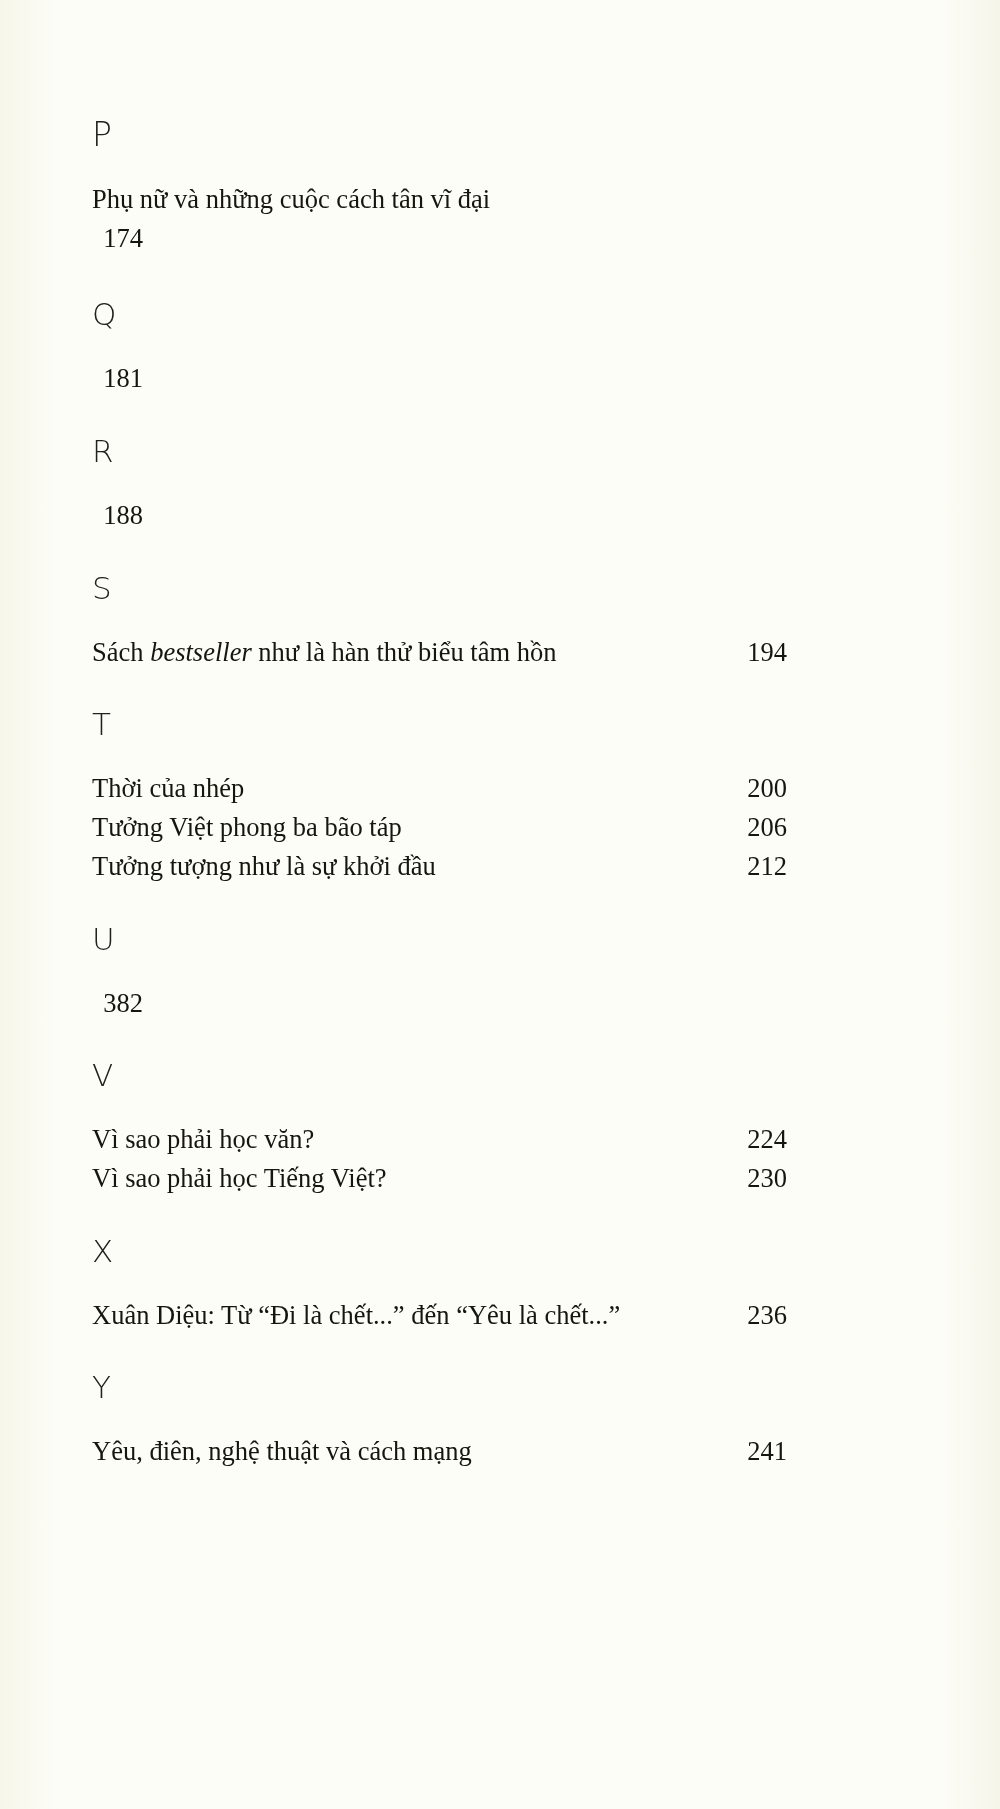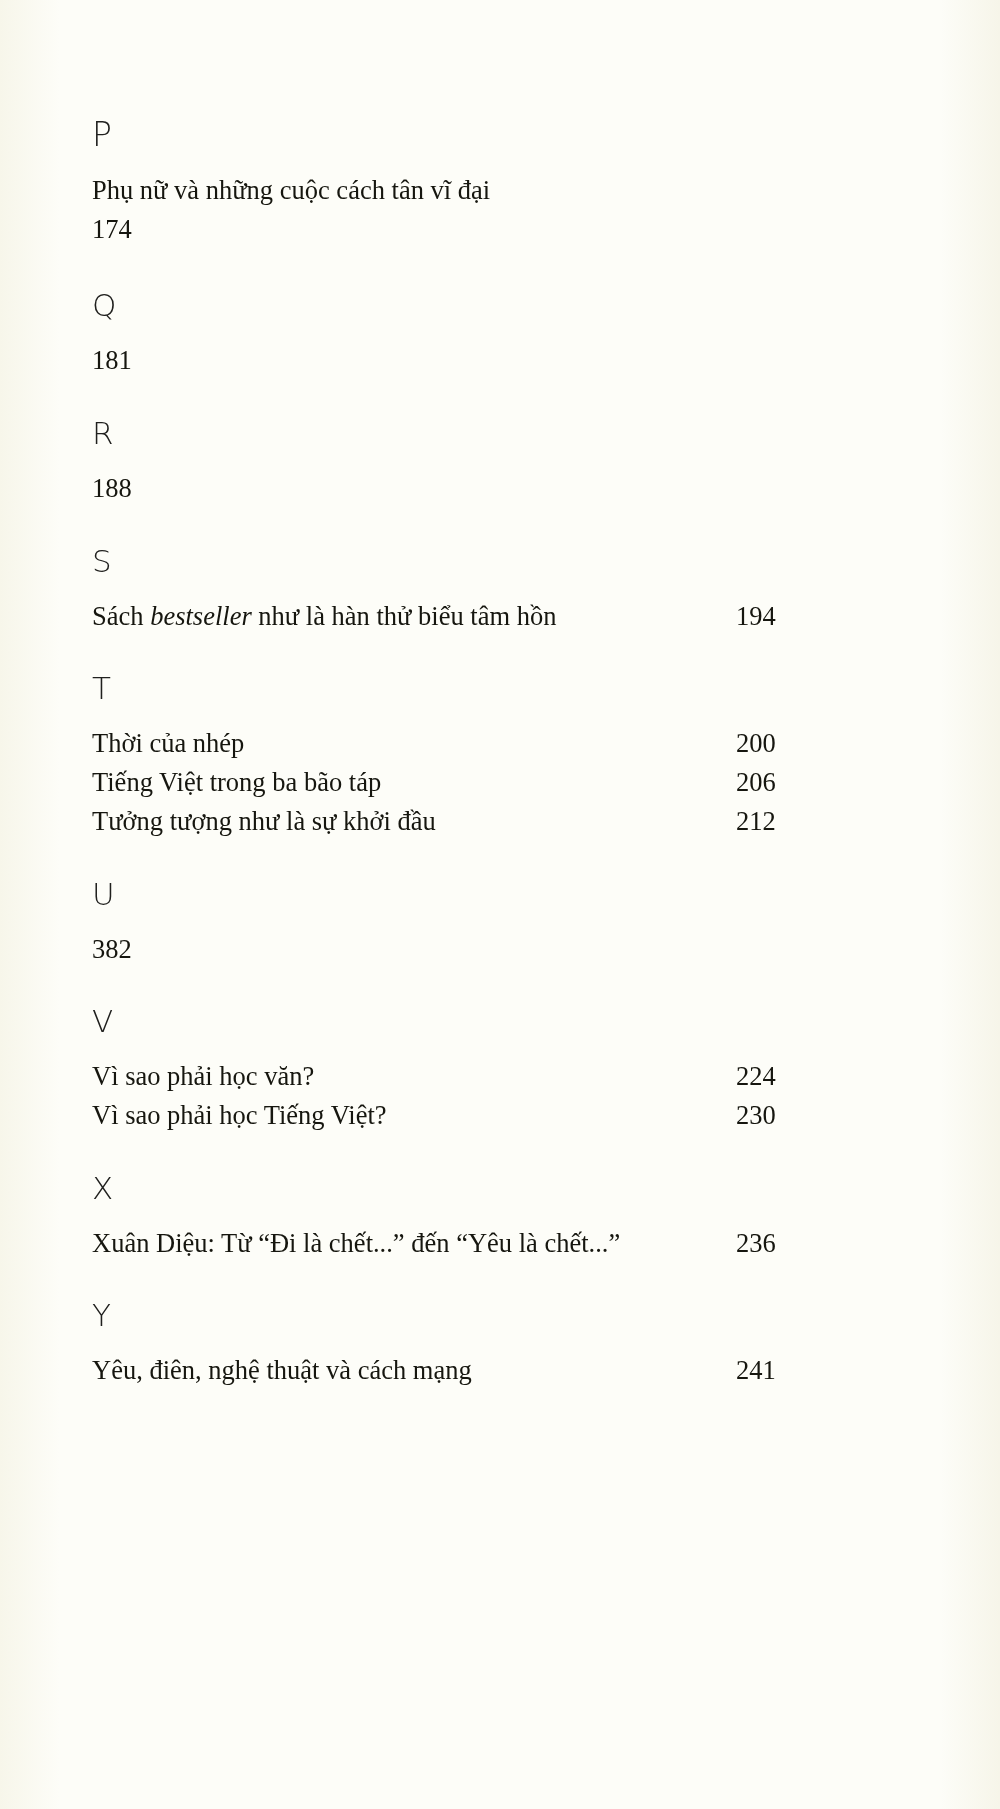--- a/index.html
+++ b/index.html
@@ -35,42 +35,42 @@
     font-family: "DejaVu Sans", sans-serif;
     font-size: 31px;
     font-weight: 300;
     color: #20201e;
     line-height: 1;
     letter-spacing: 1px;
     margin: 0;
     padding: 0;
   }
   .entries {
-    margin-top: 20px;
+    margin-top: 29px;
   }
   .entry {
     display: flex;
     align-items: baseline;
     justify-content: space-between;
     font-size: 26.5px;
     line-height: 1.46;
     color: #16160f;
   }
   .entry-title {
     flex: 0 1 auto;
     padding-right: 18px;
     white-space: pre-wrap;
   }
   .entry-title .ital {
     font-style: italic;
   }
   .entry-page {
     flex: 0 0 auto;
     min-width: 62px;
-    text-align: left;
+    text-align: center;
     font-variant-numeric: lining-nums;
   }
   
   .g0 { margin-top: 0; }
   .g0 .letter { font-size: 33px; }
   .gap-a { height: 38px; }
   .gap-b { height: 42px; }
 </style>
 </head>
 <body>
@@ -119,21 +119,21 @@
       </div>
       <div class="gap-a"></div>
       <div class="group">
         <div class="letter">T</div>
         <div class="entries">
           <div class="entry">
             <span class="entry-title">Thời của nhép</span>
             <span class="entry-page">200</span>
           </div>
           <div class="entry">
-            <span class="entry-title">Tiếng Việt trong ba bão táp</span>
+            <span class="entry-title">Tưởng Việt phong ba bão táp</span>
             <span class="entry-page">206</span>
           </div>
           <div class="entry">
             <span class="entry-title">Tưởng tượng như là sự khởi đầu</span>
             <span class="entry-page">212</span>
           </div>
         </div>
       </div>
       <div class="gap-a"></div>
       <div class="group">

